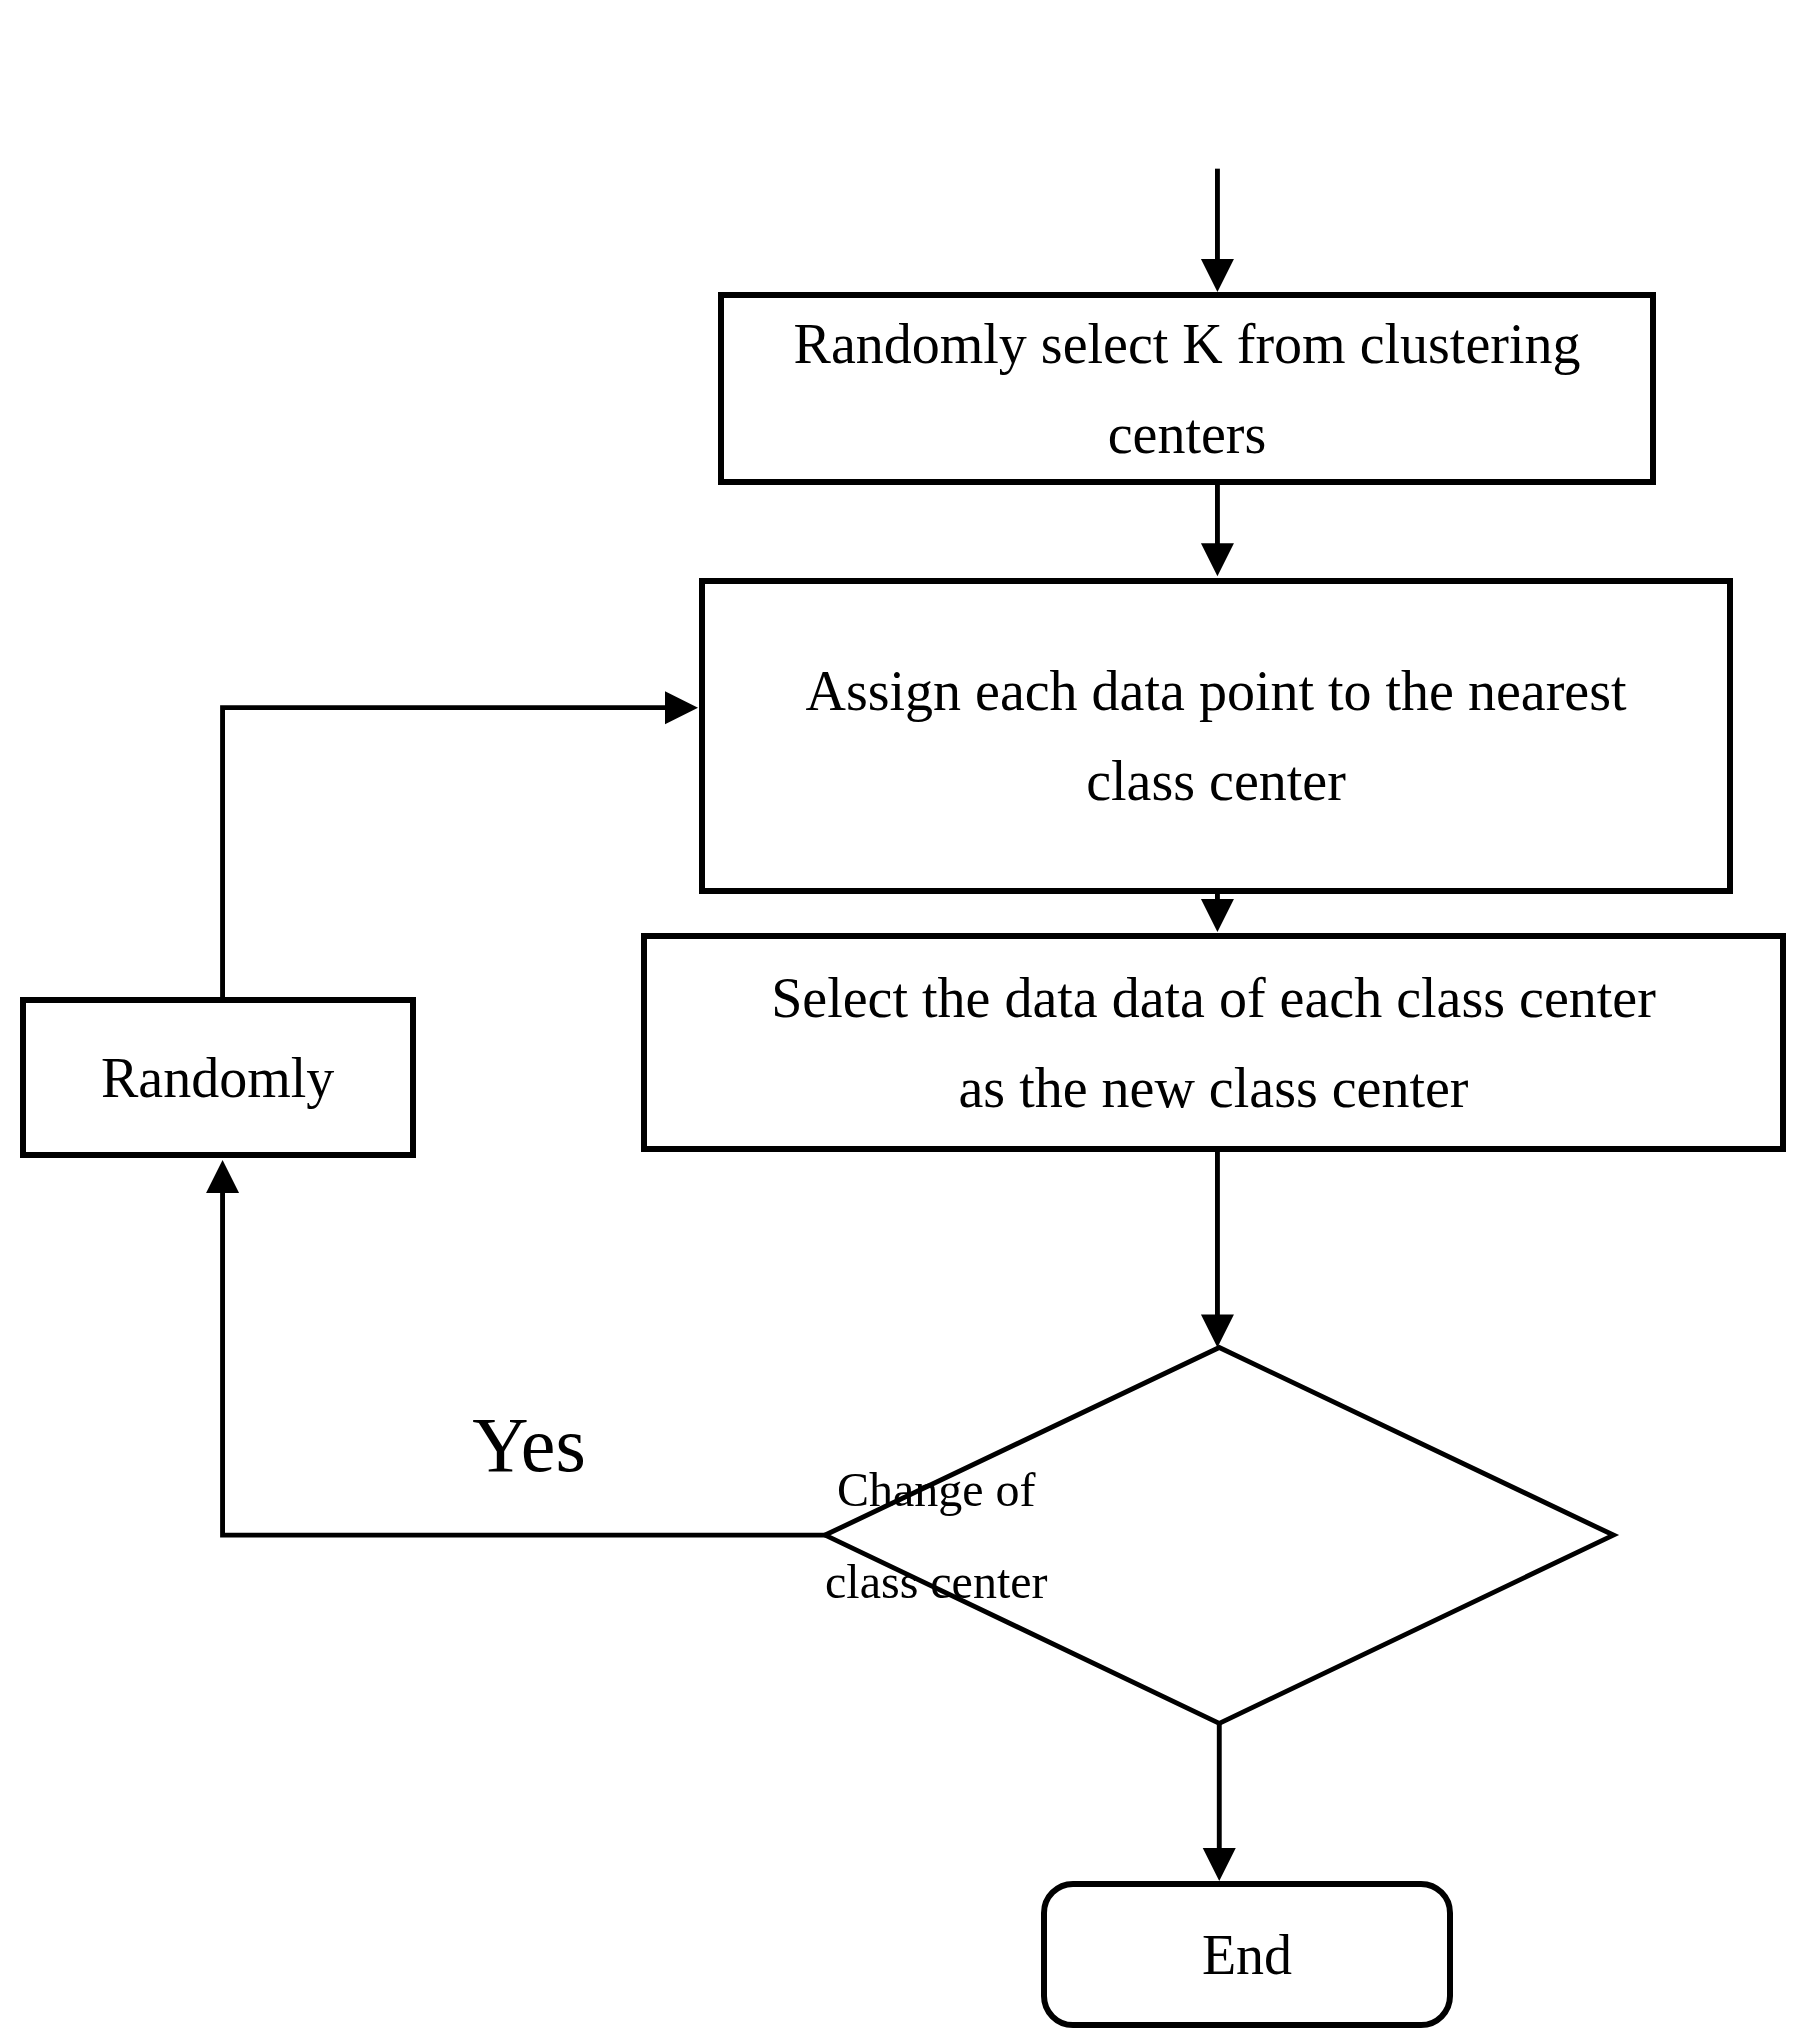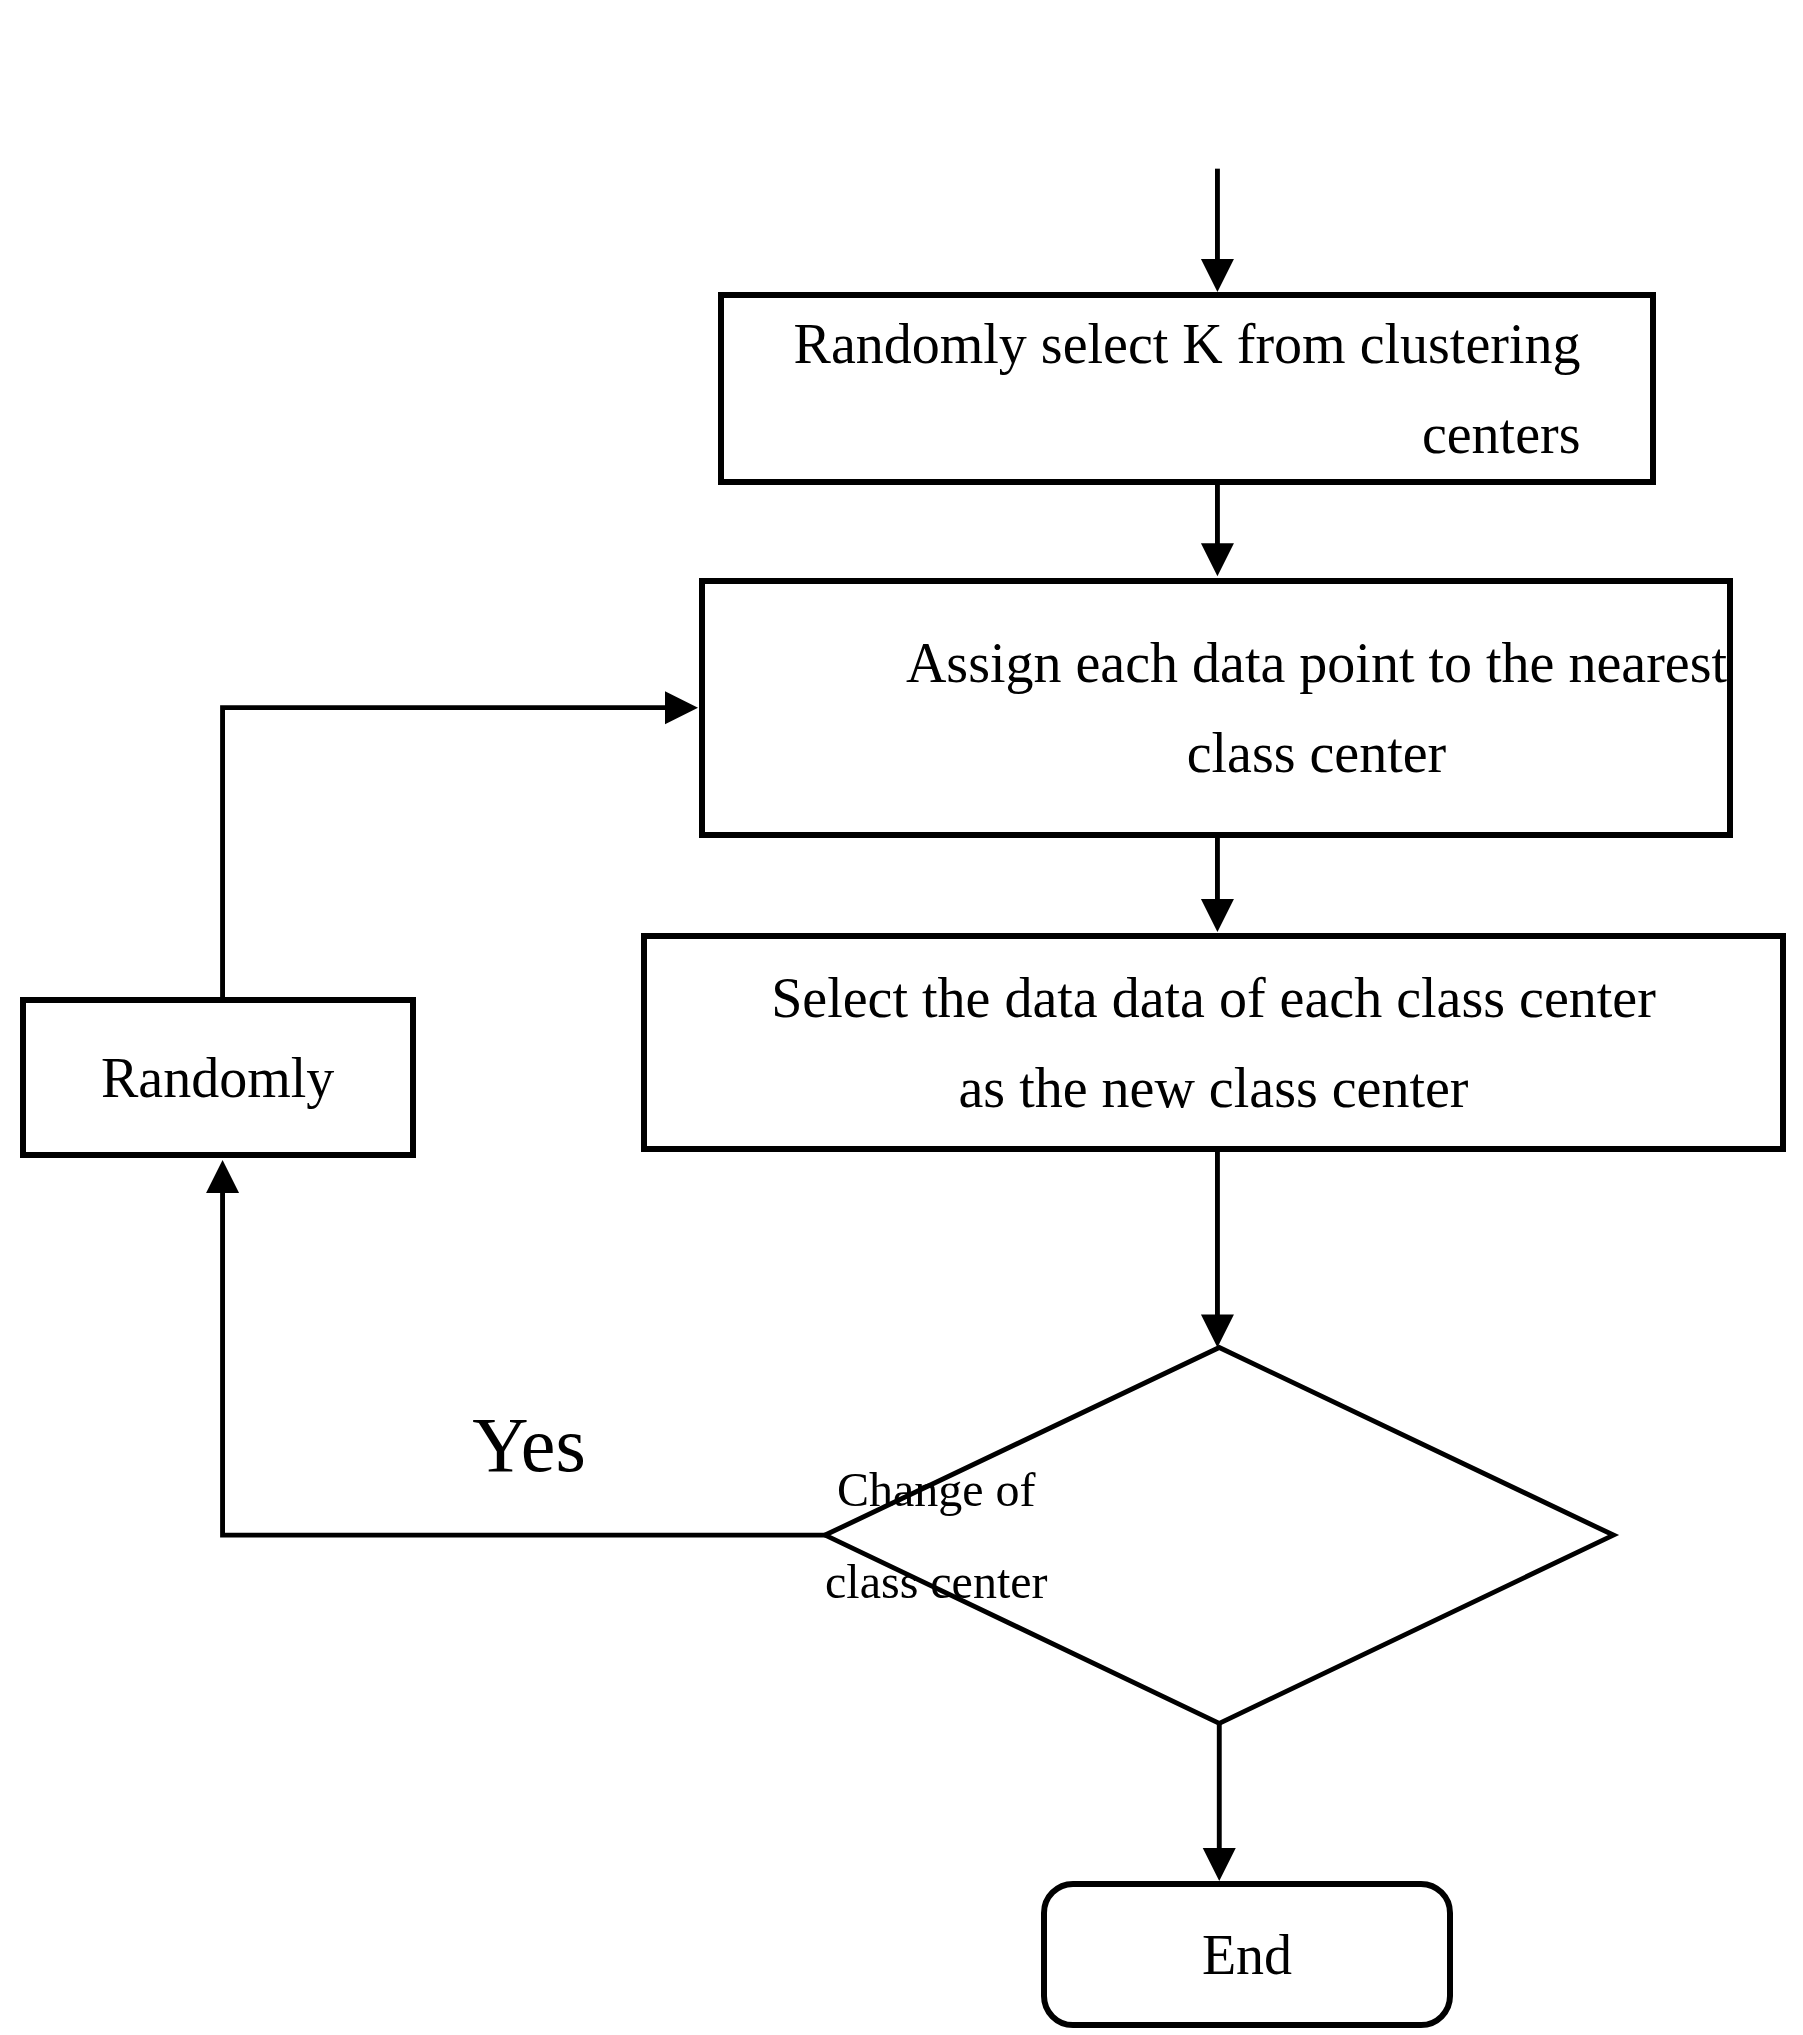--- a/index.html
+++ b/index.html
@@ -106,26 +106,26 @@
     <polyline class="flow-line" points="1350,2512 364,2512 364,1952"></polyline>
     <polygon class="arrowhead" points="364,1898 337,1952 391,1952"></polygon>
 
     <polyline class="flow-line" points="364,1632 364,1158 1088,1158"></polyline>
     <polygon class="arrowhead" points="1142,1158 1088,1131 1088,1185"></polygon>
 
     <polygon class="diamond-shape" points="1995,2205 2640,2512 1995,2820 1350,2512"></polygon>
   </svg>
 
 
-  <div class="node" style="left:718px; top:292px; width:938px; height:193px;text-align:right;">
+  <div class="node" style="left:718px; top:292px; width:938px; height:193px;">
     <span>Randomly select K from clustering
 centers</span>
   </div>
 
-  <div class="node" style="left:699px; top:578px; width:1034px; height:260px;justify-content:flex-end;">
+  <div class="node" style="left:699px; top:578px; width:1034px; height:316px;">
     <span>Assign each data point to the nearest
 class center</span>
   </div>
 
   <div class="node" style="left:641px; top:933px; width:1145px; height:219px;">
     <span>Select the data data of each class center
 as the new class center</span>
   </div>
 
   <div class="node" style="left:19.6px; top:997px; width:396px; height:161px;">

